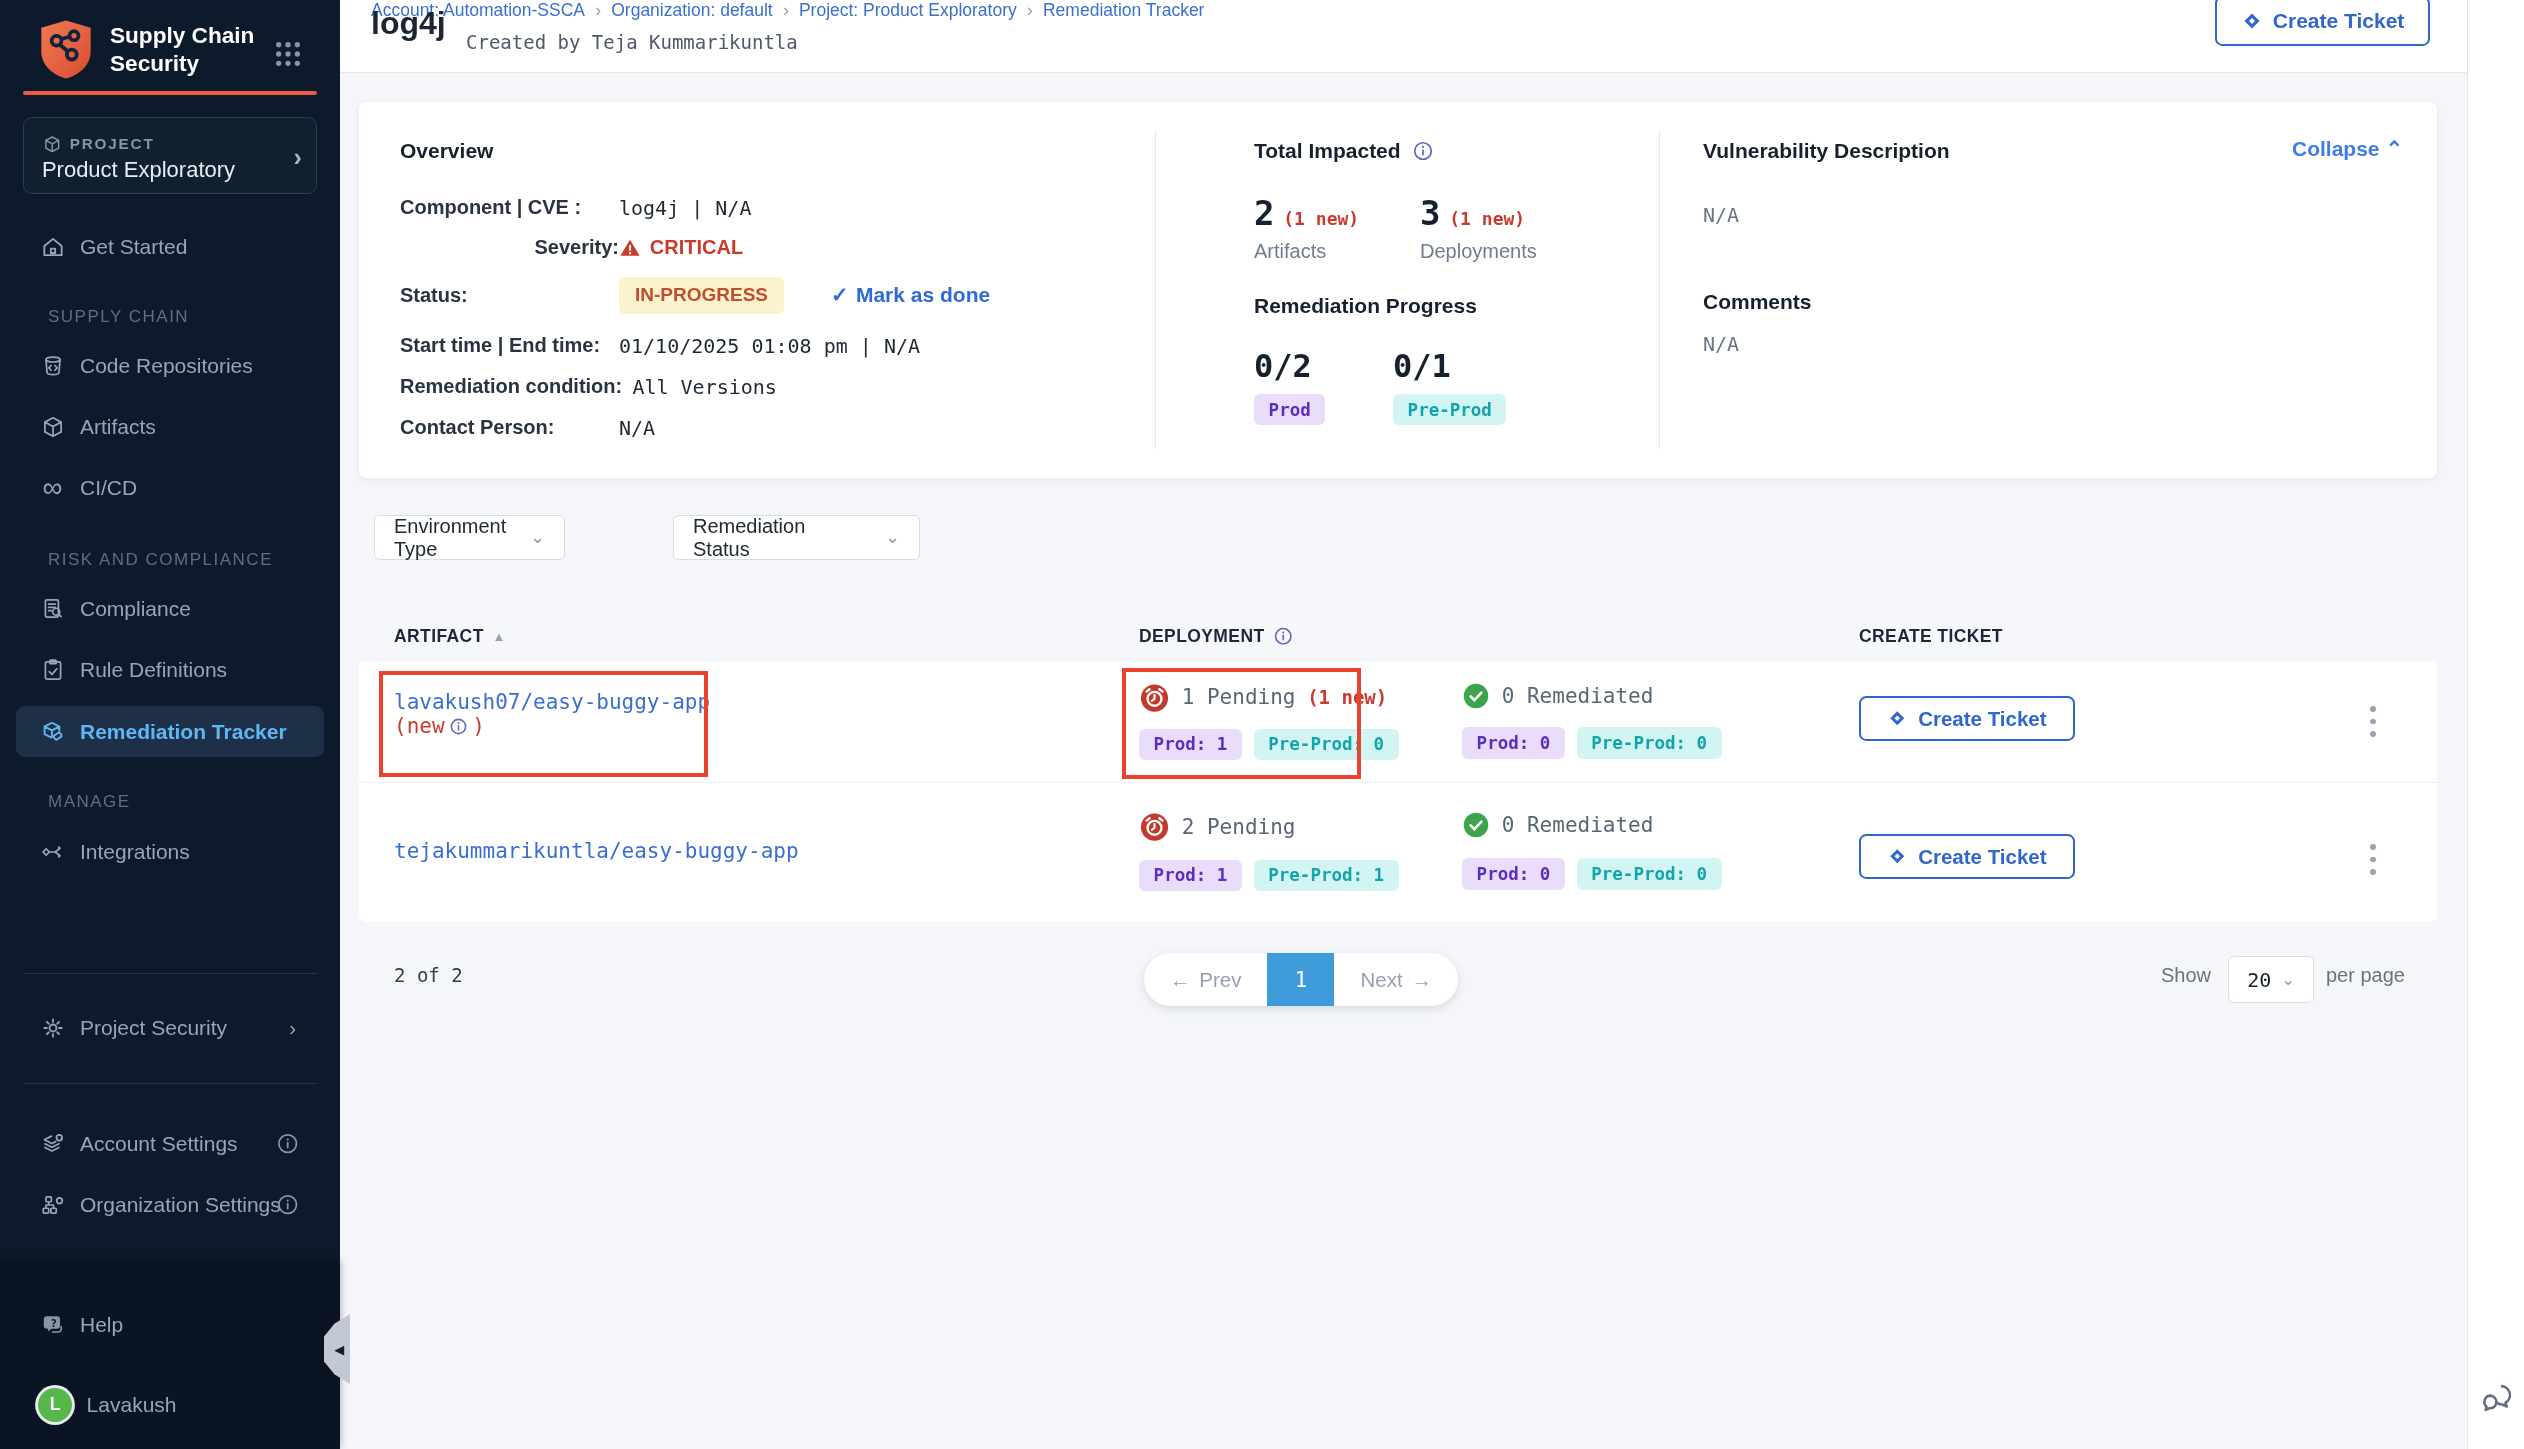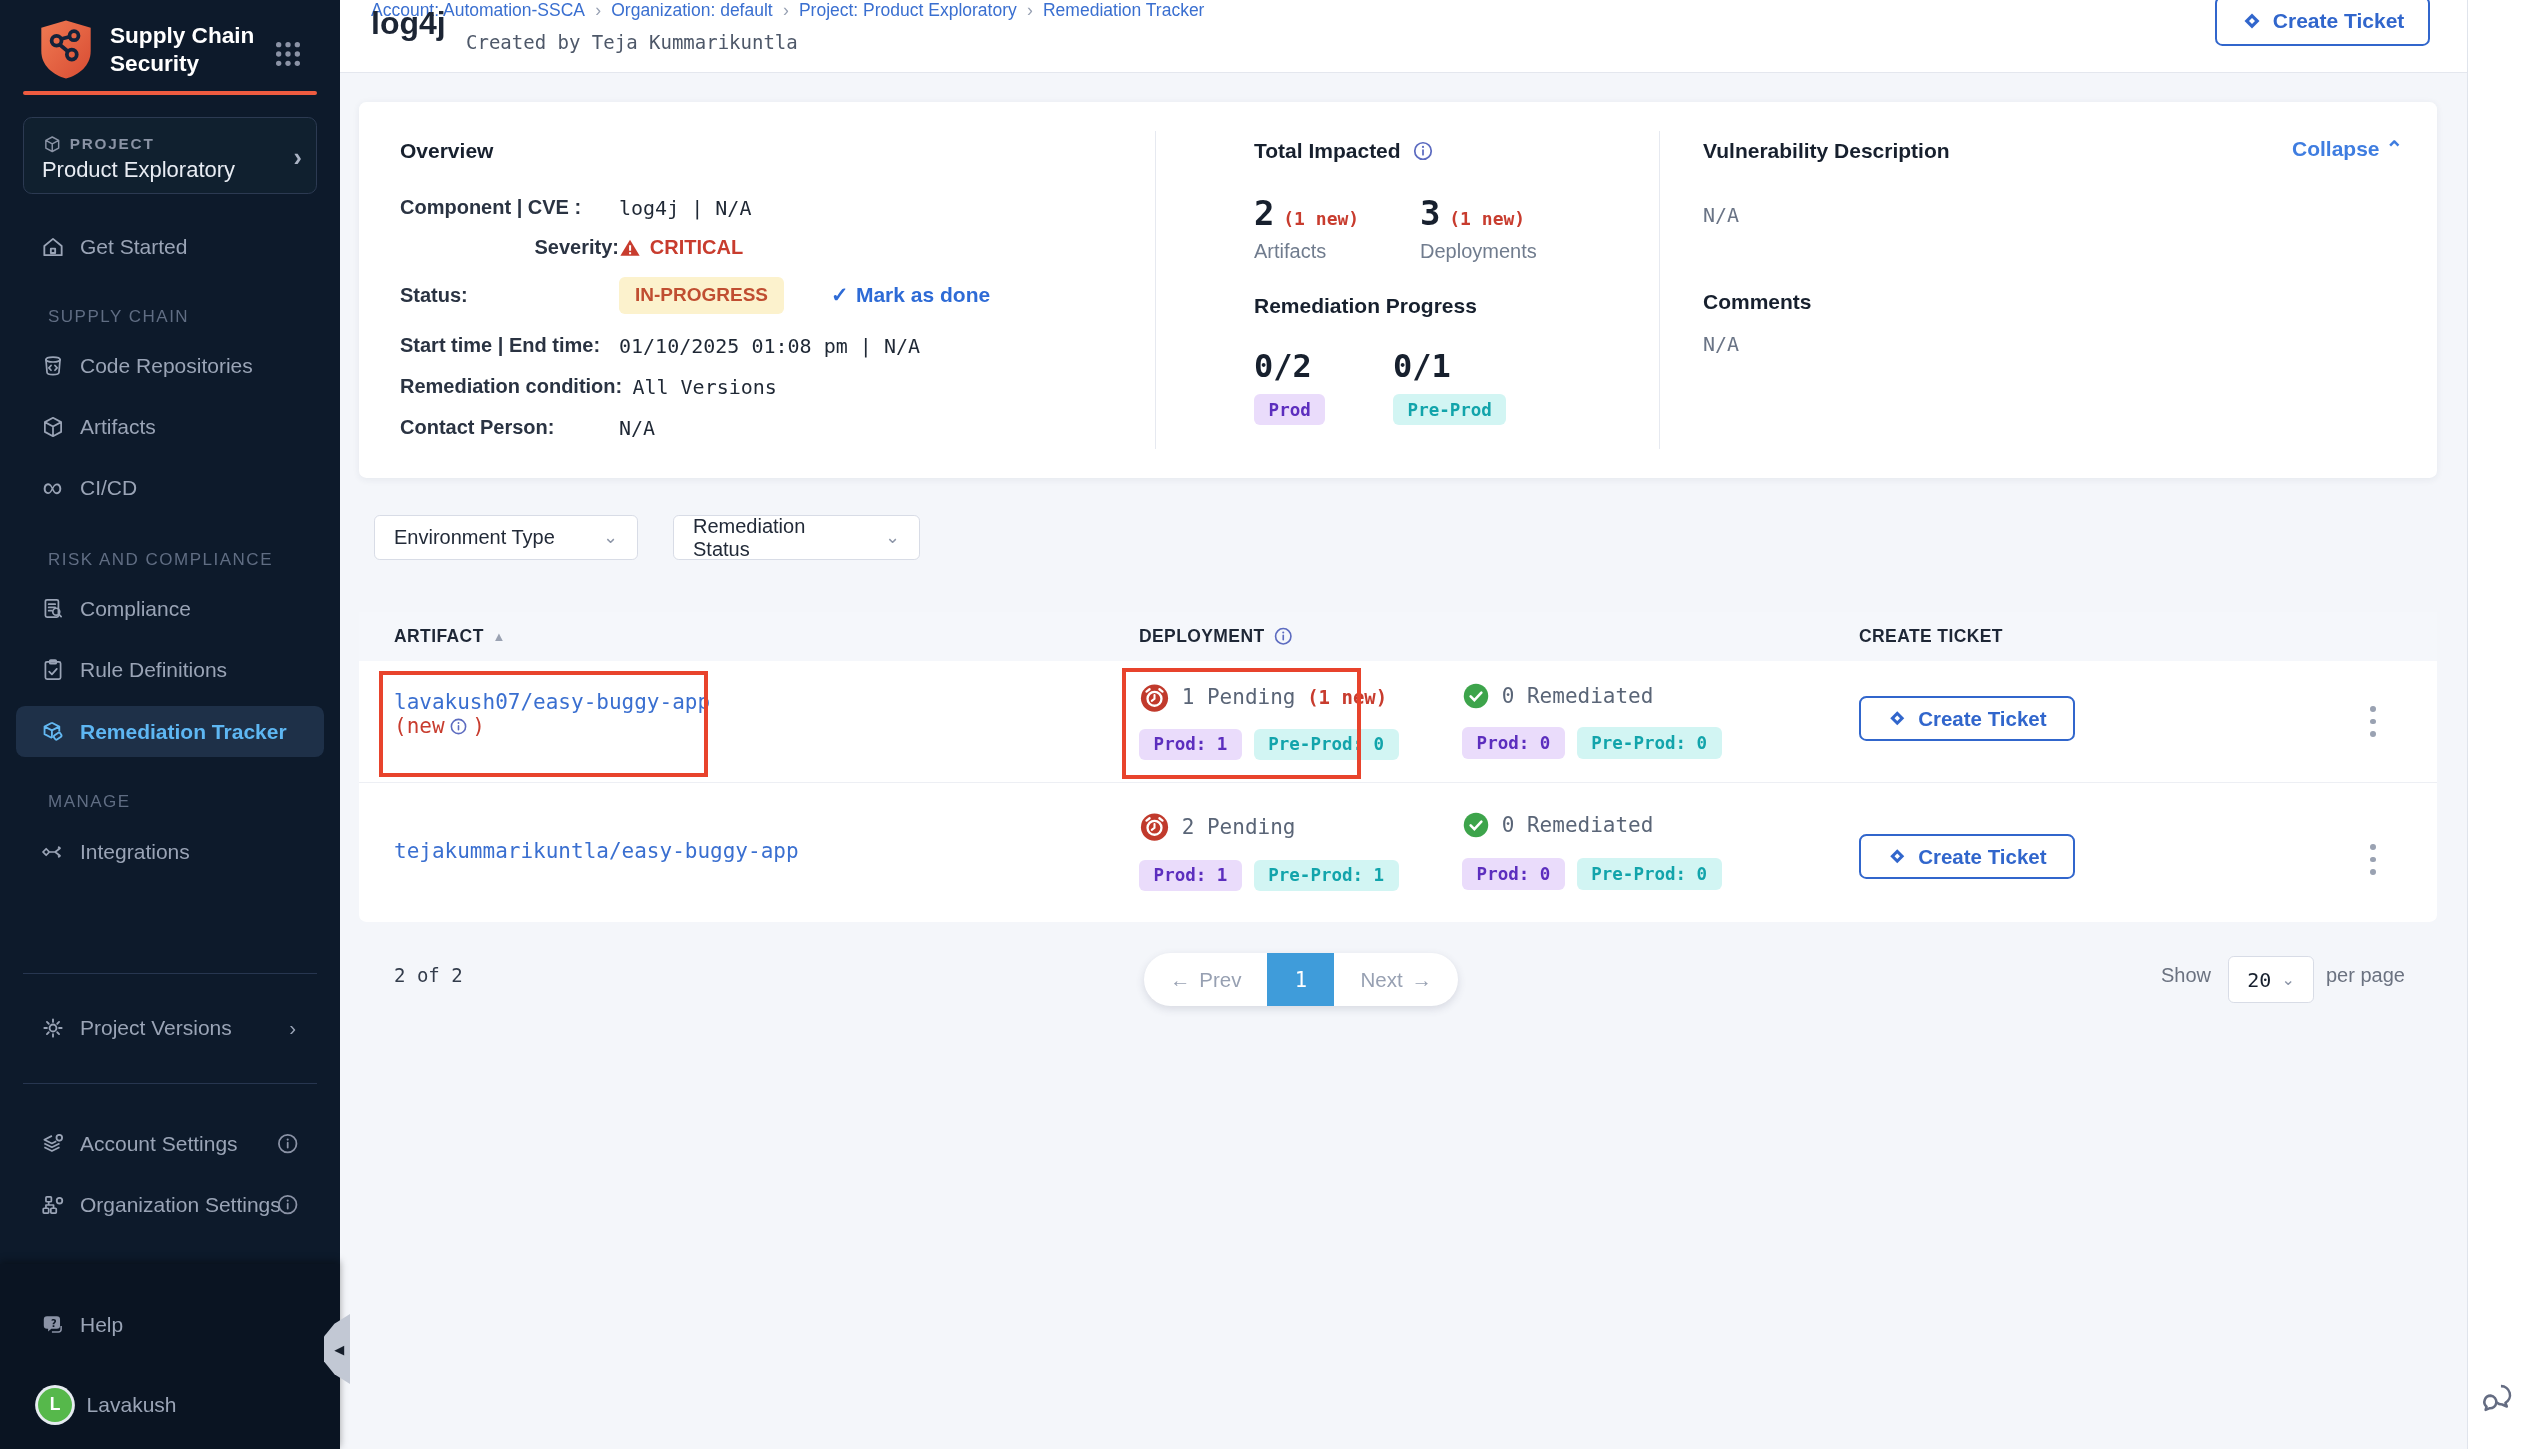--- a/index.html
+++ b/index.html
@@ -239,21 +239,21 @@
 
   <div class="side-divider" style="top:973px;"></div>
 
   <div class="nav-item" style="top:1002px;">
     <span class="nav-ic">
       <svg width="26" height="26" viewBox="0 0 24 24" stroke="#9aa4b6" stroke-width="1.7" fill="none" stroke-linecap="round">
         <circle cx="12" cy="12" r="3.2"></circle>
         <path d="M12 4 v2.4 M12 17.6 V20 M4 12 h2.4 M17.6 12 H20 M6.4 6.4 l1.7 1.7 M15.9 15.9 l1.7 1.7 M17.6 6.4 l-1.7 1.7 M8.1 15.9 l-1.7 1.7"></path>
       </svg>
     </span>
-    <span>Project Versions</span>
+    <span>Project Security</span>
     <span class="nav-chevron">›</span>
   </div>
 
   <div class="side-divider" style="top:1083px;"></div>
 
   <div class="nav-item" style="top:1118px;">
     <span class="nav-ic">
       <svg width="26" height="26" viewBox="0 0 24 24" stroke="#9aa4b6" stroke-width="1.6" fill="none" stroke-linejoin="round">
         <path d="M11 4.5 L4 8 L11 11.5 L15 9.5"></path>
         <path d="M4 11.5 L11 15 L18 11.5 M4 15 L11 18.5 L18 15"></path>
@@ -417,21 +417,21 @@
       <div class="ov-heading" style="left:0; top:37px;">Vulnerability Description</div>
       <div class="collapse-link">
         <span>Collapse</span> <span>⌃</span>
       </div>
       <div class="na-text mono" style="position:absolute; left:0; top:101px;">N/A</div>
       <div class="ov-heading" style="left:0; top:188px;">Comments</div>
       <div class="na-text mono" style="position:absolute; left:0; top:230px;">N/A</div>
     </div>
   </div>
 
-  <div class="filter-btn" style="left:34px; width:264px;">
+  <div class="filter-btn" style="left:34px; width:191px;">
     <span>Environment Type</span>
       <span class="chev">⌄</span>
   </div>
   <div class="filter-btn" style="left:333px; width:247px;">
     <span>Remediation Status</span>
       <span class="chev">⌄</span>
   </div>
 
   <div class="table-wrap">
     <div class="t-head">

